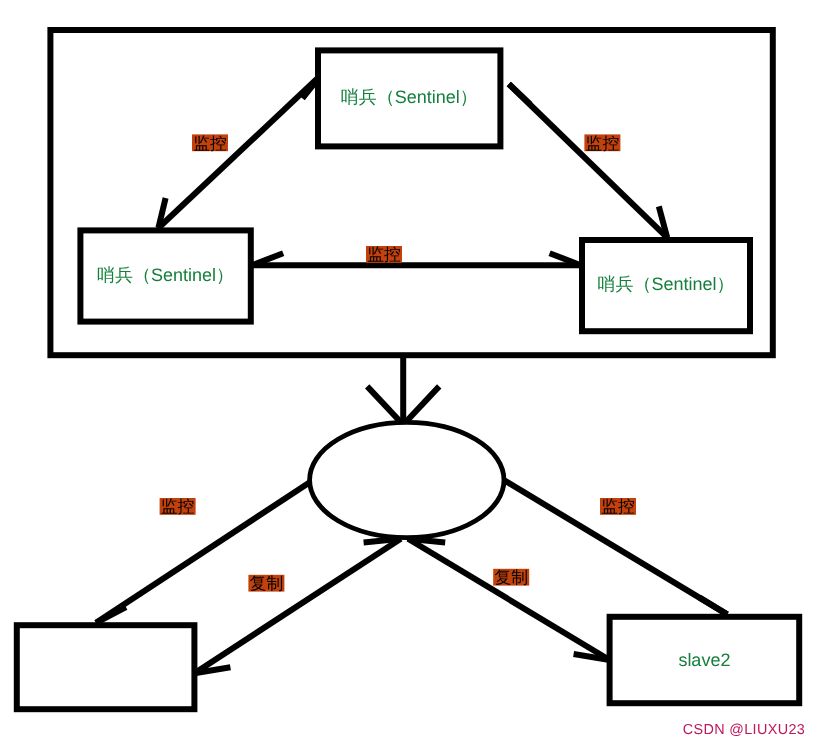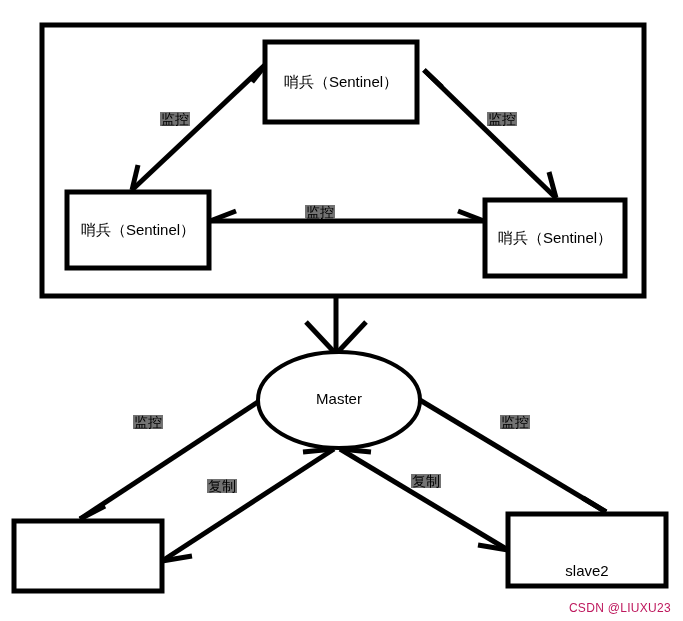--- a/index.html
+++ b/index.html
@@ -20,36 +20,36 @@
   }
   #diagram-svg {
     position: absolute;
     left: 0;
     top: 0;
     width: 683px;
     height: 621px;
   }
   .node-label {
     position: absolute;
-    color: #000000;
+    color: #15803d;
     font-family: "Liberation Sans", "DejaVu Sans", sans-serif;
     font-size: 15px;
     line-height: 1;
     white-space: nowrap;
     text-align: center;
     pointer-events: none;
   }
   .edge-label {
     position: absolute;
     color: #000000;
     font-family: "Liberation Sans", "DejaVu Sans", sans-serif;
     font-size: 14px;
     line-height: 1;
     white-space: nowrap;
-    background: #737373;
+    background: #c2410c;
     padding: 0 1px;
   }
   .watermark {
     position: absolute;
     right: 12px;
     bottom: 6px;
     color: #be185d;
     font-family: "Liberation Sans", "DejaVu Sans", sans-serif;
     font-size: 12px;
     letter-spacing: 0.3px;
@@ -123,24 +123,23 @@
       <rect x="508" y="514" width="158" height="72" fill="#ffffff" stroke="#000000" stroke-width="5"></rect>
     </g>
   </svg>
 
   <div class="node-label" style="left:265px; top:74px; width:152px;">哨兵（Sentinel）</div>
 
   <div class="node-label" style="left:67px; top:222px; width:142px;">哨兵（Sentinel）</div>
 
   <div class="node-label" style="left:485px; top:230px; width:140px;">哨兵（Sentinel）</div>
 
-  <div class="node-label" style="left:258px; top:391px; width:162px;">Master</div>
 
 
-  <div class="node-label" style="left:508px; top:563px; width:158px;">slave2</div>
+  <div class="node-label" style="left:508px; top:543px; width:158px;">slave2</div>
 
   <div class="edge-label" style="left:160px; top:112px;">监控</div>
 
   <div class="edge-label" style="left:487px; top:112px;">监控</div>
 
   <div class="edge-label" style="left:305px; top:205px;">监控</div>
 
   <div class="edge-label" style="left:133px; top:415px;">监控</div>
 
   <div class="edge-label" style="left:500px; top:415px;">监控</div>

